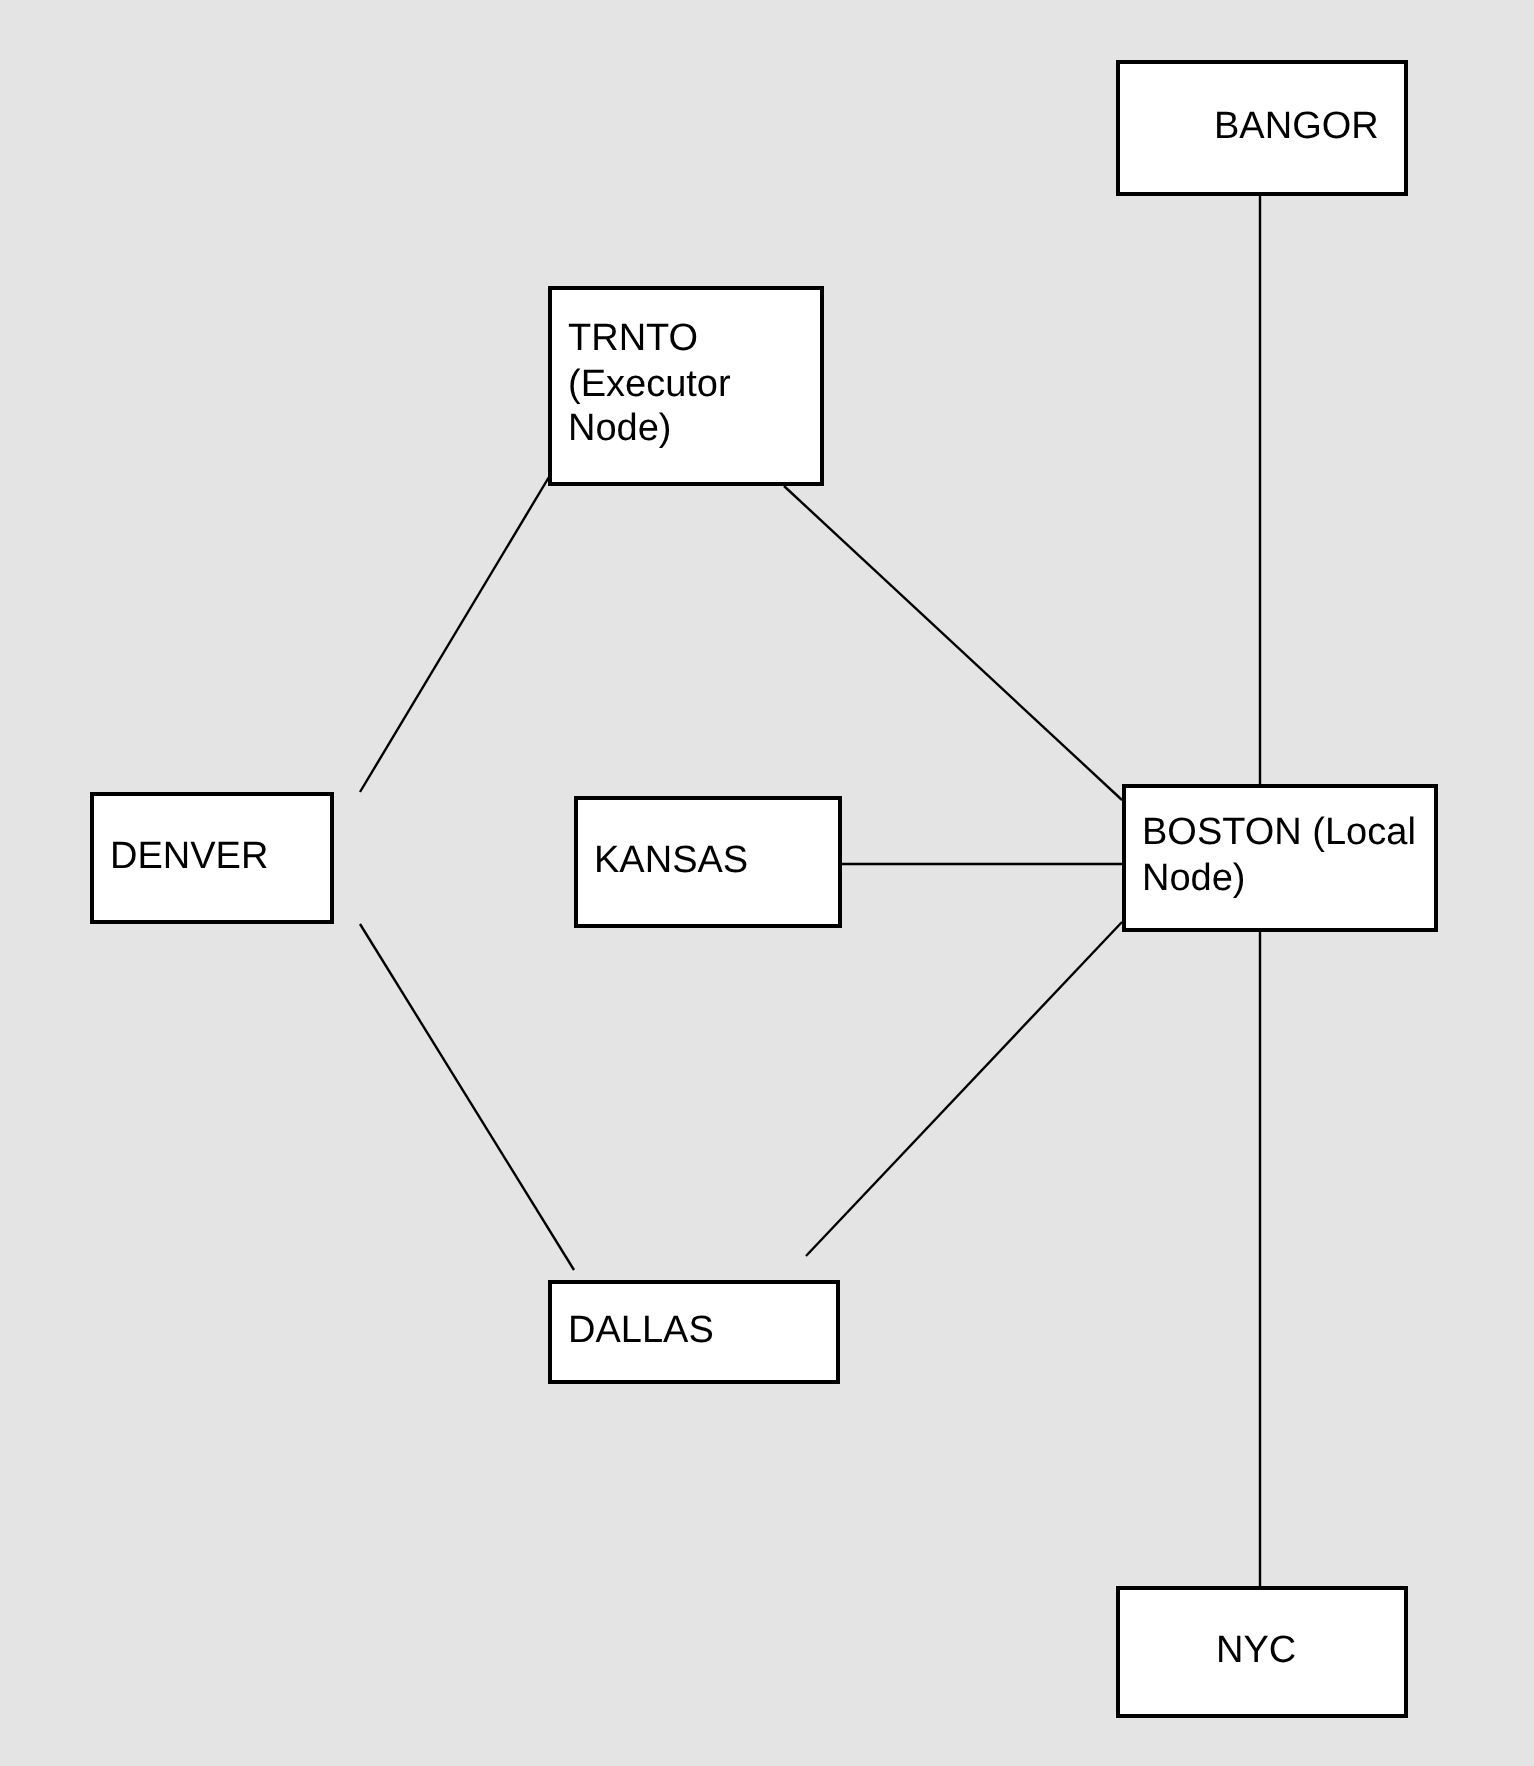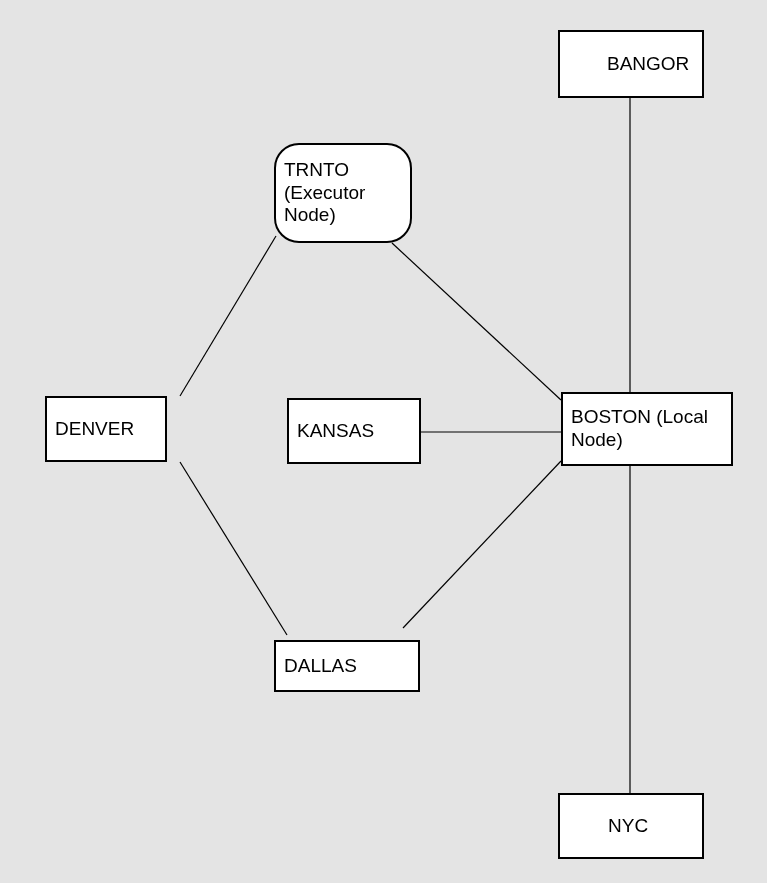--- a/index.html
+++ b/index.html
@@ -59,33 +59,33 @@
 
     <line x1="403" y1="628" x2="561" y2="461"></line>
 
     <line x1="421" y1="432" x2="561" y2="432"></line>
   </svg>
 
   <div class="node" style="left:558px; top:30px; width:146px; height:68px;padding-left:47px;">
     <span>BANGOR</span>
   </div>
 
-  <div class="node" style="left:274px; top:143px; width:138px; height:100px;border-radius:25px;">
+  <div class="node" style="left:274px; top:143px; width:138px; height:100px;">
     <span>TRNTO (Executor Node)</span>
   </div>
 
   <div class="node" style="left:45px; top:396px; width:122px; height:66px;">
     <span>DENVER</span>
   </div>
 
   <div class="node" style="left:287px; top:398px; width:134px; height:66px;">
     <span>KANSAS</span>
   </div>
 
-  <div class="node" style="left:561px; top:392px; width:172px; height:74px;">
+  <div class="node" style="left:561px; top:392px; width:158px; height:74px;">
     <span>BOSTON (Local Node)</span>
   </div>
 
   <div class="node" style="left:274px; top:640px; width:146px; height:52px;">
     <span>DALLAS</span>
   </div>
 
   <div class="node" style="left:558px; top:793px; width:146px; height:66px;padding-left:48px;">
     <span>NYC</span>
   </div>

